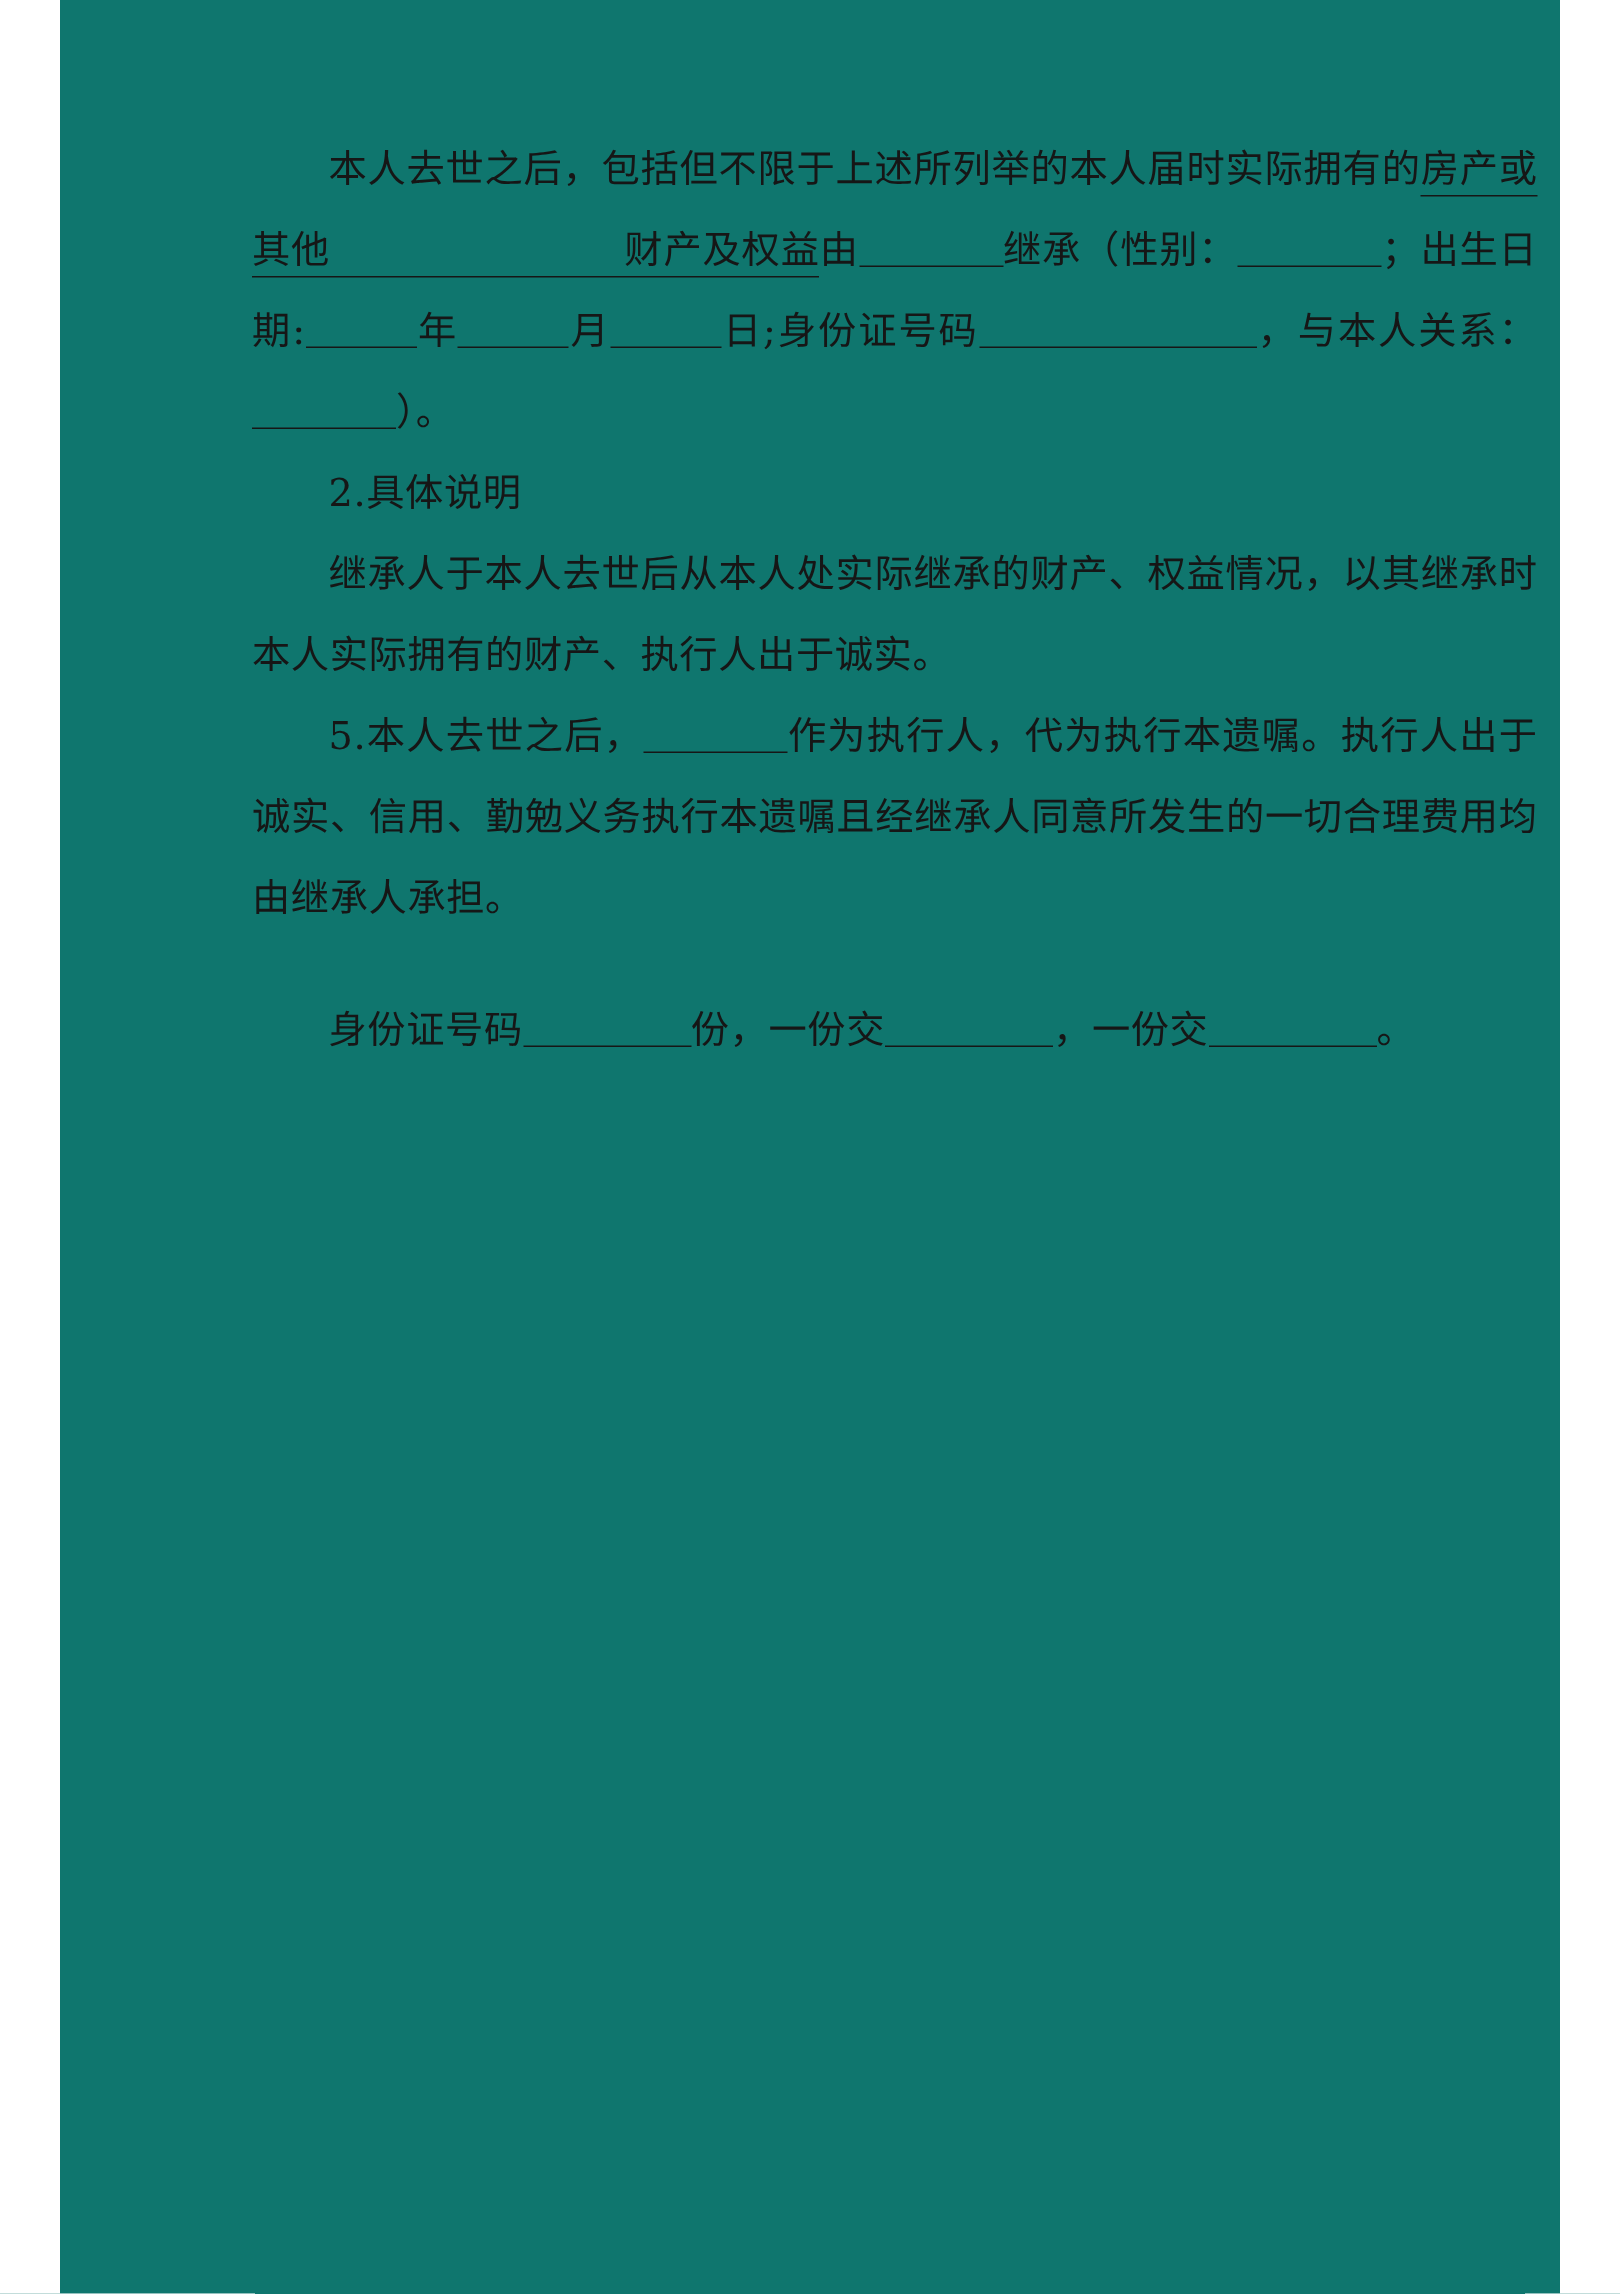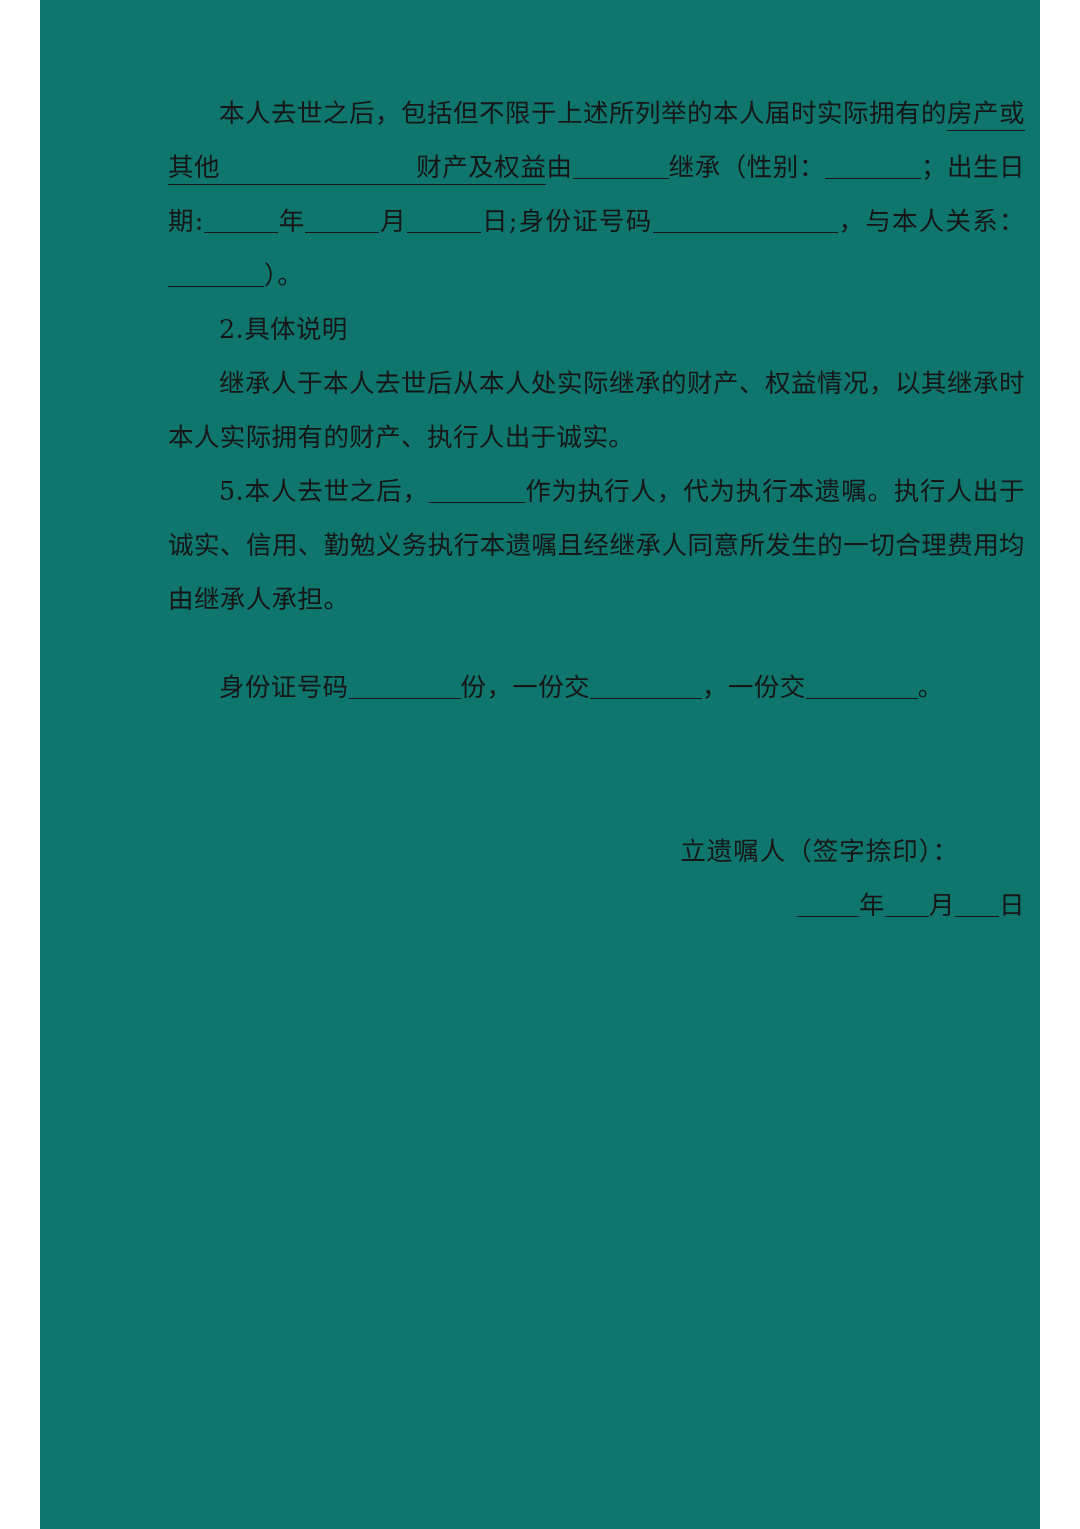--- a/index.html
+++ b/index.html
@@ -111,19 +111,15 @@
 
     <p class="para indent"><span>5.本人去世之后，</span><span class="blank b-md"></span><span>作为执行人，代为执行本遗嘱。执行人出于诚实、信用、勤勉义务执行本遗嘱且经继承人同意所发生的一切合理费用均由继承人承担。</span></p>
 
     <div class="gap-md"></div>
 
     <p class="para indent nofill"><span>身份证号码</span><span class="blank b-lg"></span><span>份，一份交</span><span class="blank b-lg"></span><span>，一份交</span><span class="blank b-lg"></span><span>。</span></p>
 
 
     <div class="gap-lg"></div>
 
-    <div class="sign-block">
-      <span class="sign-name">立遗嘱人（签字捺印）：</span>
-      <span class="sign-date"><span class="blank b-dt"></span><span>年</span><span class="blank b-dt2"></span><span>月</span><span class="blank b-dt2"></span><span>日</span></span>
-    </div>
 
   </div>
 </div>
 
 </body></html>

